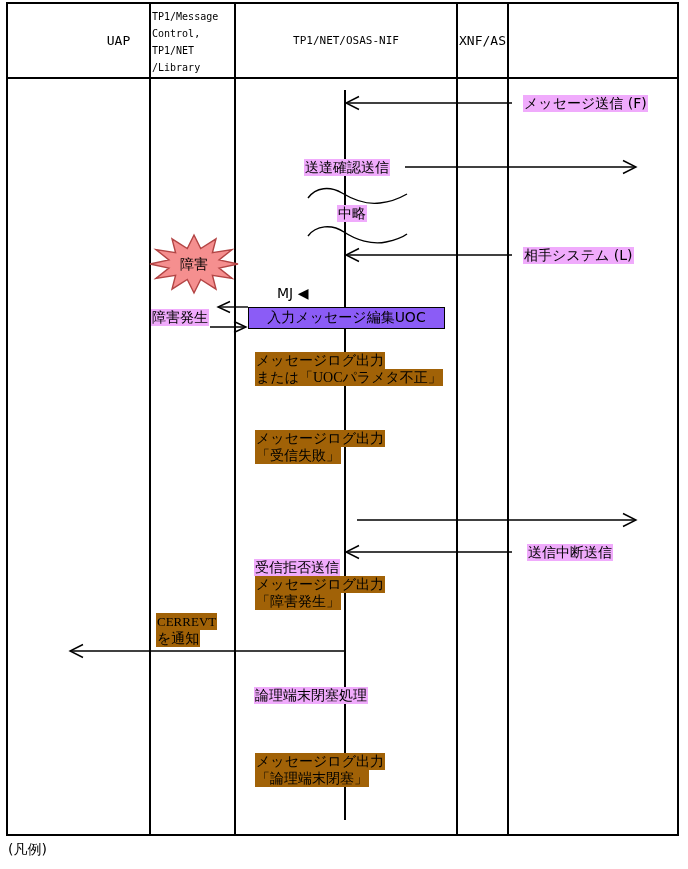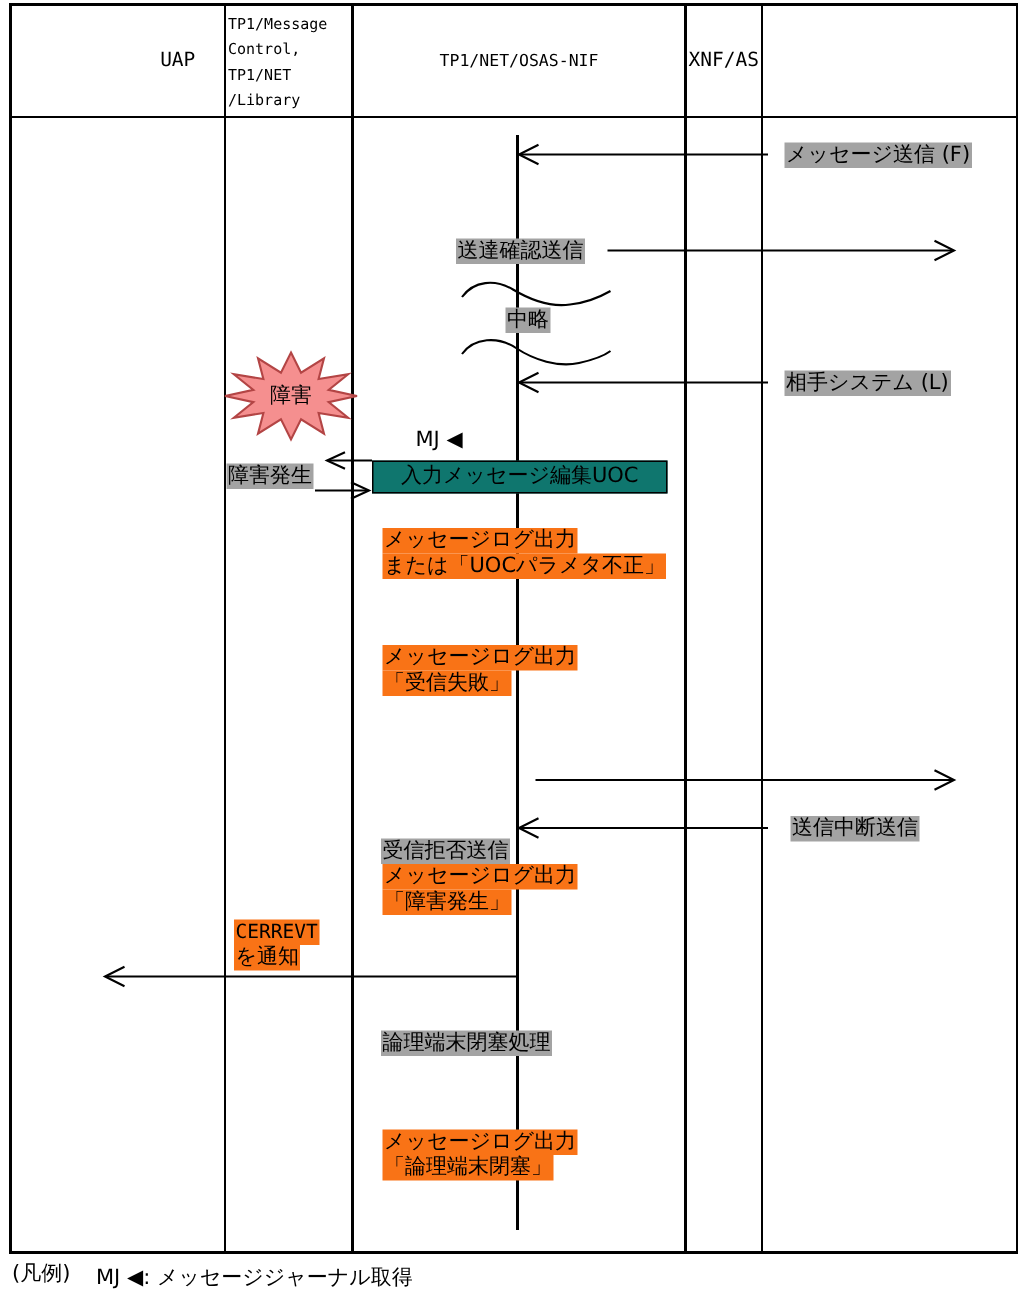--- a/index.html
+++ b/index.html
@@ -1,25 +1,25 @@
 <!DOCTYPE html>
 <html><head>
 <meta charset="utf-8">
 <style>
   html,body{margin:0;padding:0;background:#fff;}
   .stage{position:relative;width:688px;height:869px;background:#ffffff;
          font-family:"DejaVu Sans","Liberation Sans",sans-serif;color:#000;overflow:hidden;}
   svg.lines{position:absolute;left:0;top:0;width:688px;height:869px;}
   .lbl{position:absolute;font-size:14px;line-height:17px;white-space:nowrap;color:#000;}
-  .bg{background:#a3a3a3;padding:0 1px;}
+  .bg{background:#f0abfc;padding:0 1px;}
   .mono{font-family:"DejaVu Sans Mono","Liberation Mono",monospace;}
   .center{text-align:center;}
-  .block span{display:block;width:-moz-fit-content;width:fit-content;background:#f97316;padding:0 1px;}
+  .block span{display:block;width:-moz-fit-content;width:fit-content;background:#a16207;padding:0 1px;font-family:Liberation Serif, serif;}
   .uoc-box{position:absolute;left:248px;top:307px;width:197px;height:22px;box-sizing:border-box;
-           border:1.5px solid #000;background:#0f766e;font-size:14px;line-height:19px;text-align:center;}
+           border:1.5px solid #000;background:#8b5cf6;font-size:14px;line-height:19px;text-align:center;}
   .hdr2 span{display:block;font-size:10px;line-height:17px;}
 </style>
 </head>
 <body>
 
 <div class="stage">
 
   <svg class="lines" viewBox="0 0 688 869" fill="none" stroke="#000" stroke-width="1.4">
 
     <g shape-rendering="crispEdges">
@@ -108,15 +108,14 @@
   </div>
 
   <div class="lbl bg" style="left:254px;top:687px;">論理端末閉塞処理</div>
 
   <div class="lbl block" style="left:255px;top:753px;">
     <span>メッセージログ出力</span>
     <span>「論理端末閉塞」</span>
   </div>
 
   <div class="lbl" style="left:8px;top:841px;">(凡例)</div>
-  <div class="lbl" style="left:64px;top:844px;">MJ ◀: メッセージジャーナル取得</div>
 
 </div>
 
 </body></html>

